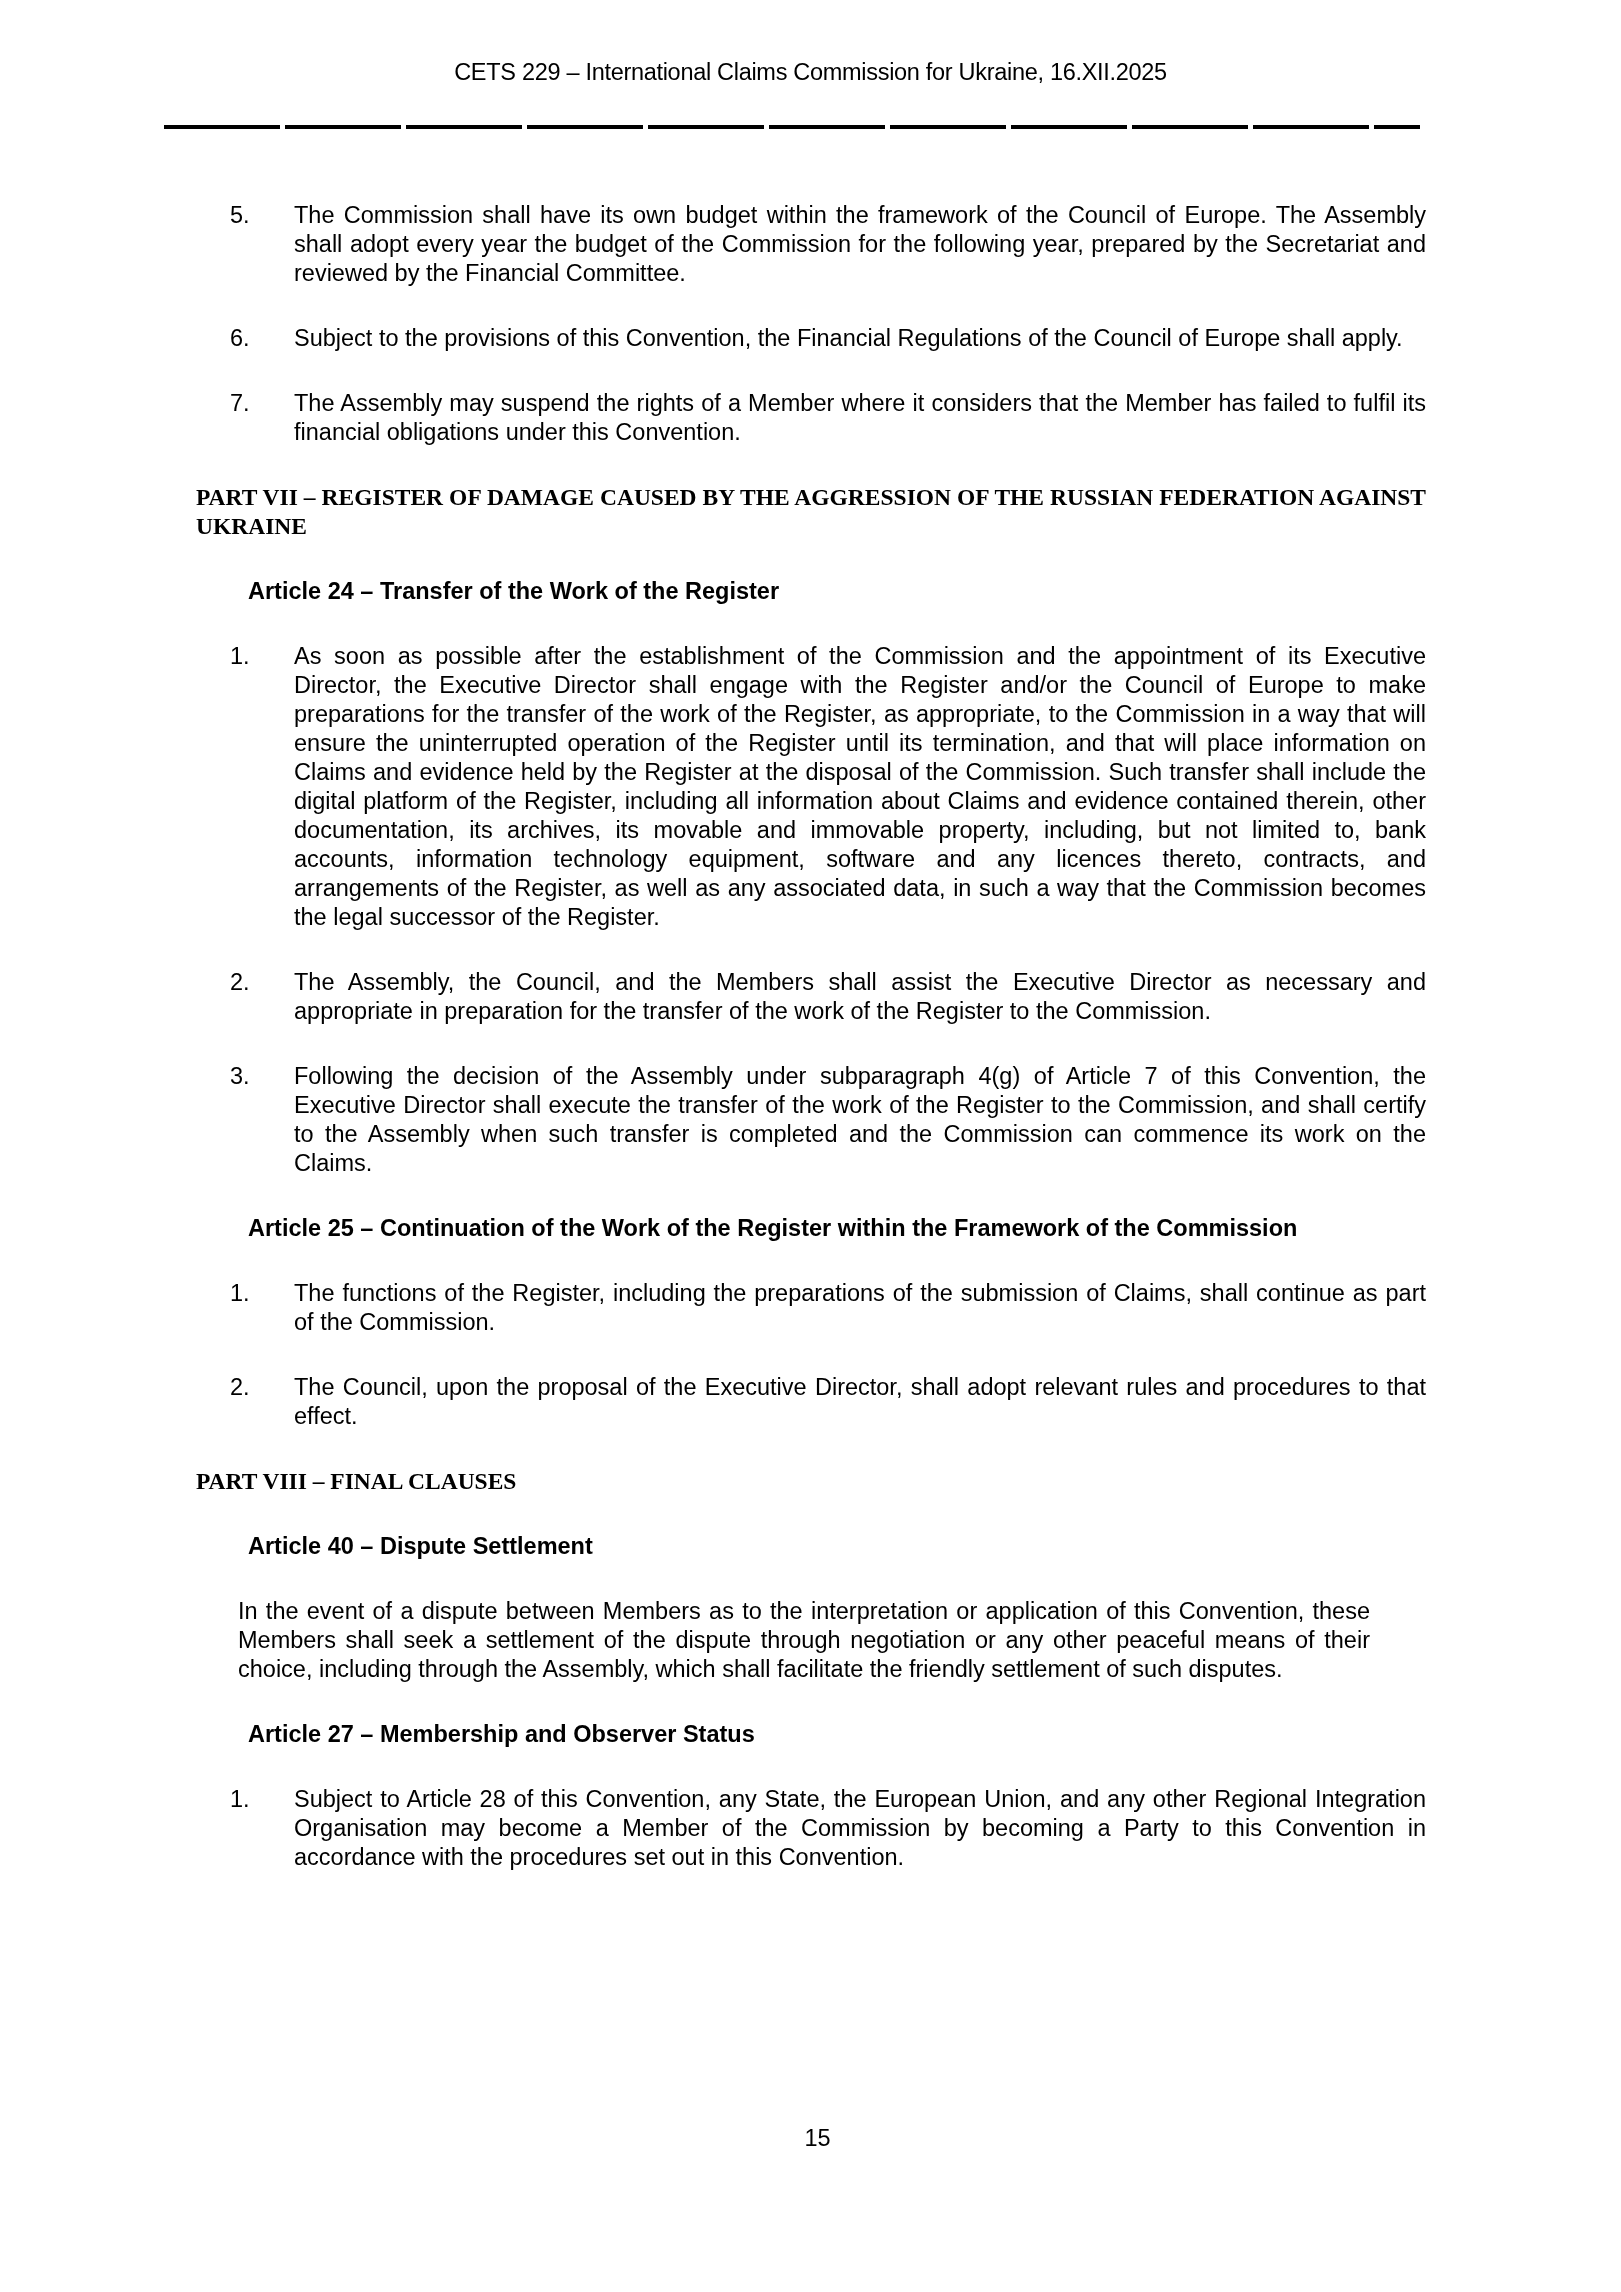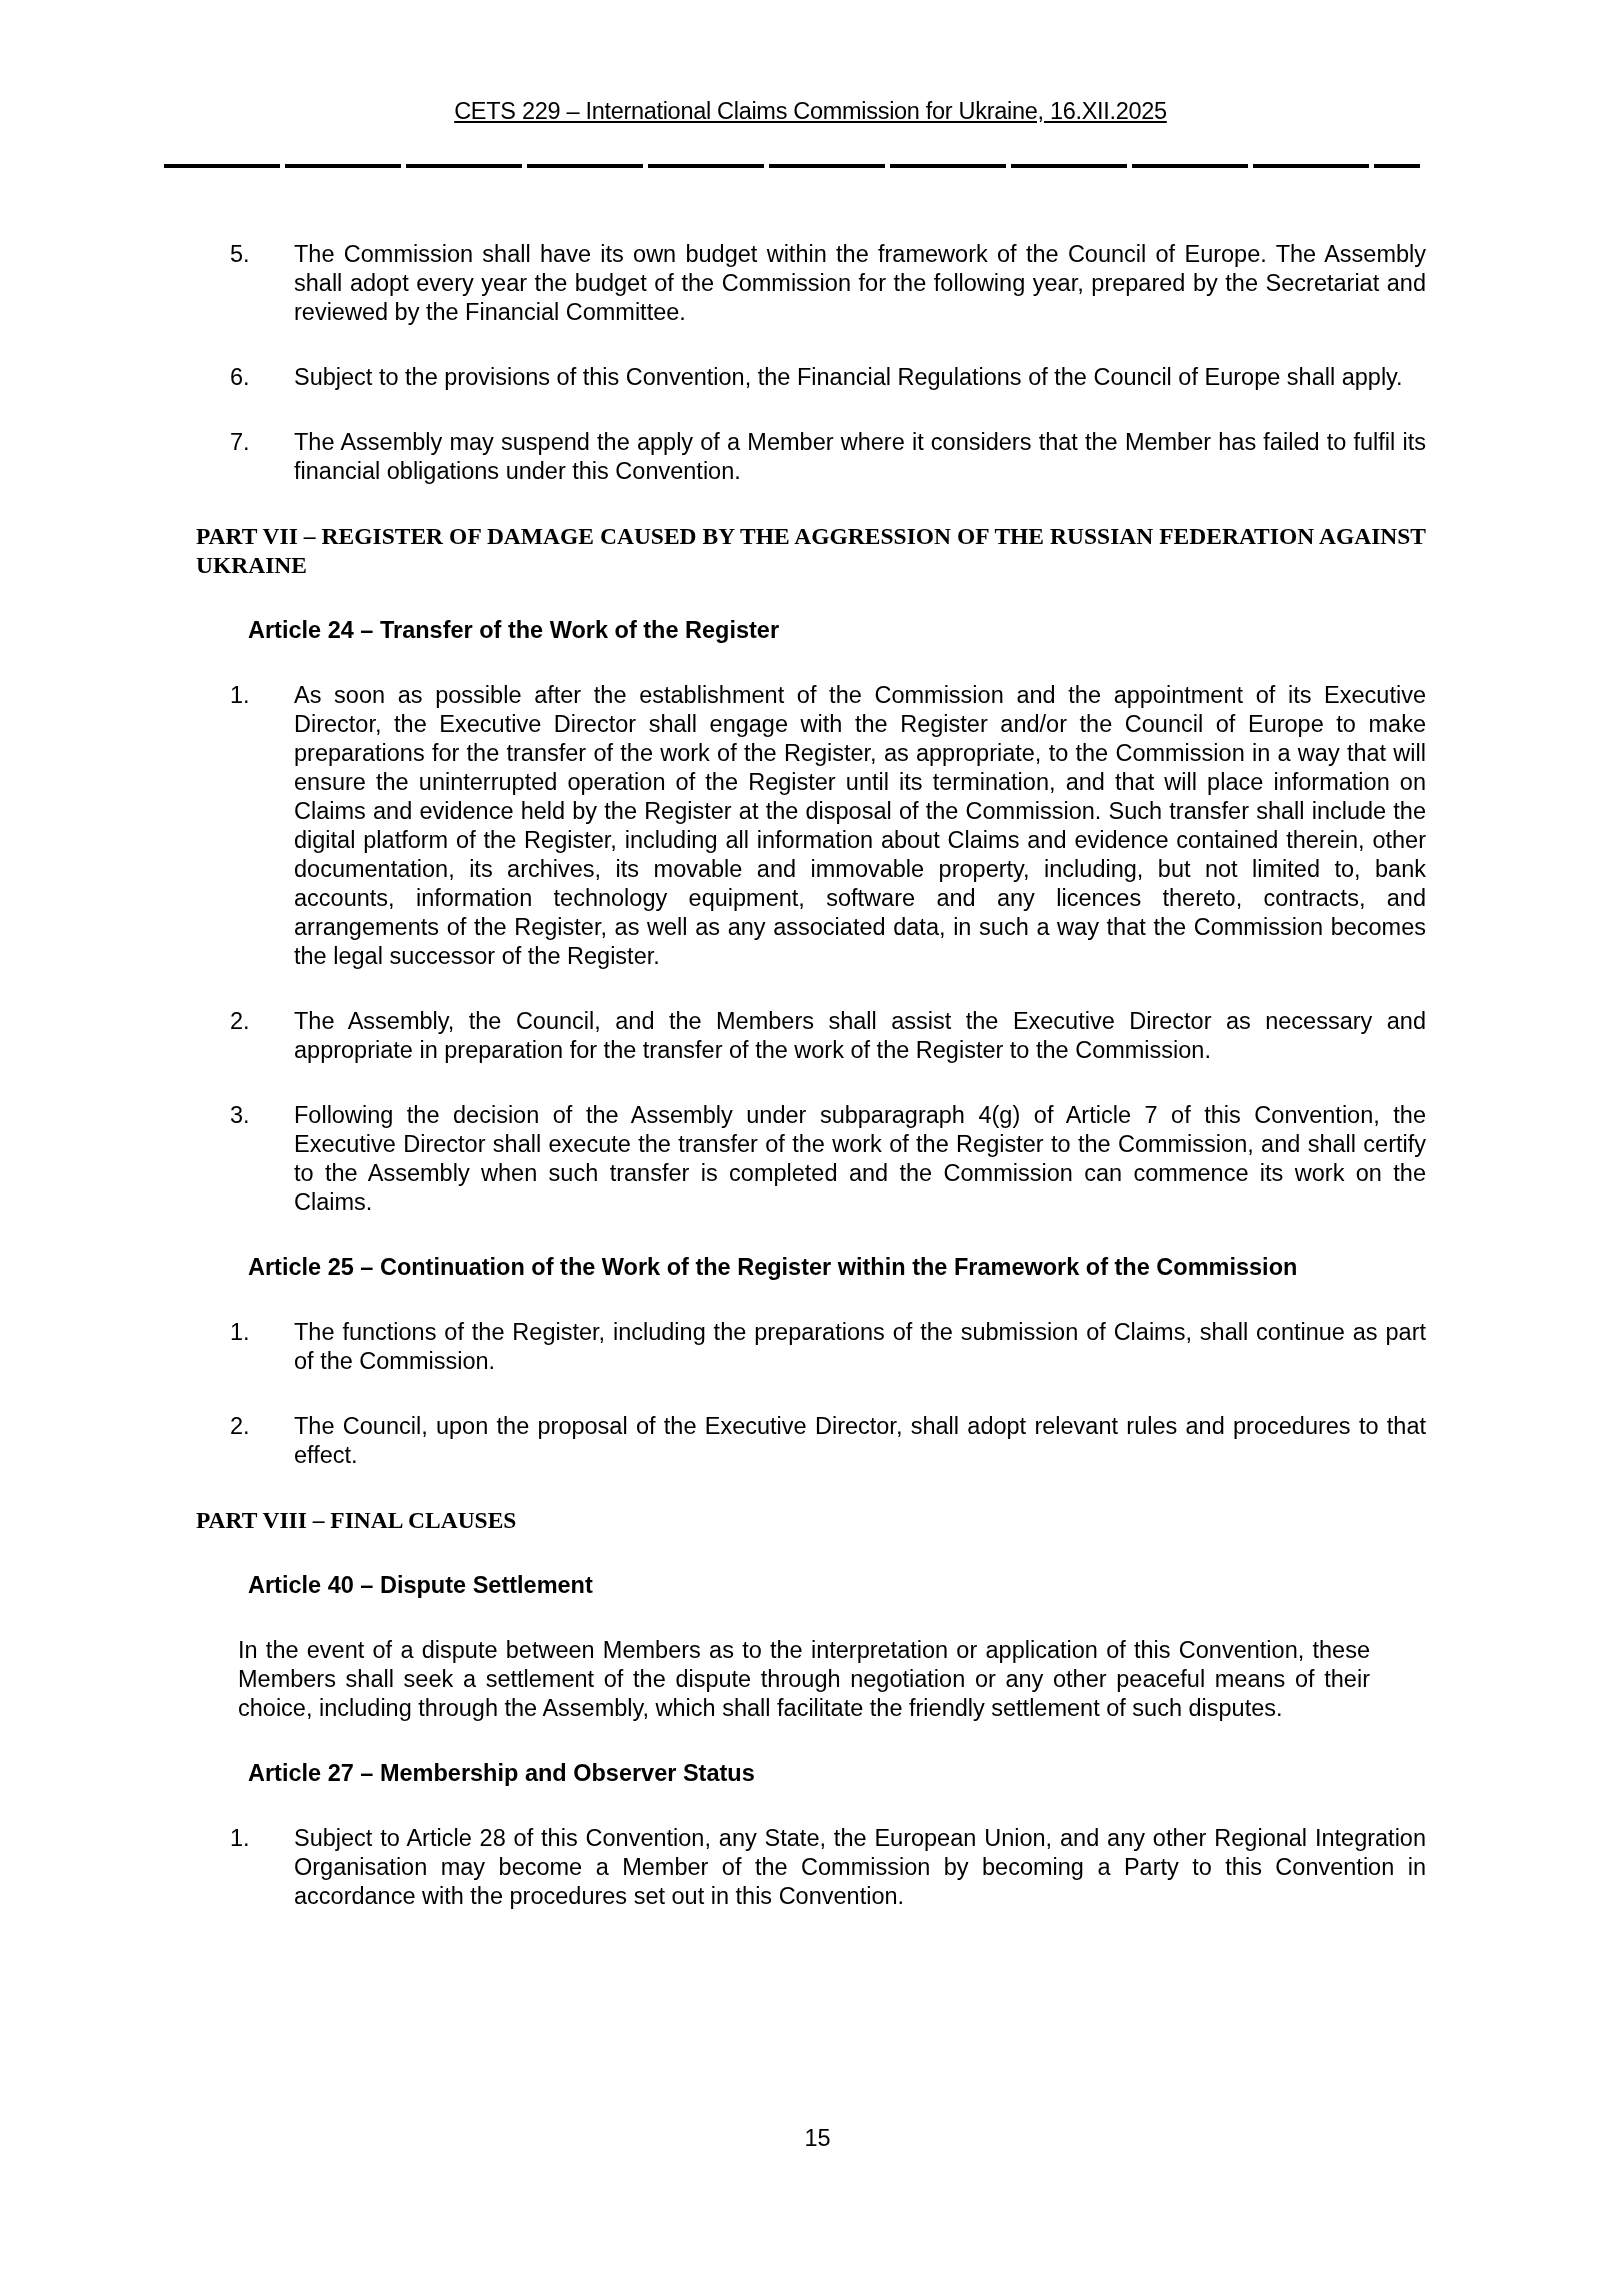--- a/index.html
+++ b/index.html
@@ -12,27 +12,26 @@
     width: 1621px;
     height: 2293px;
     background: #ffffff;
     color: #000000;
     font-family: "Liberation Sans", sans-serif;
     font-size: 23.5px;
     line-height: 29px;
     overflow: hidden;
   }
   .running-header {
-    padding-top: 97px;
+    padding-top: 58px;
     width: 100%;
     text-align: center;
     font-size: 23.5px;
     letter-spacing: -0.3px;
     white-space: nowrap;
-    text-decoration: underline;
   }
   .header-rule {
     margin: 38px 0 0 164px;
     width: 1256px;
     height: 3.9px;
     background: repeating-linear-gradient(to right, #000 0px, #000 116px, transparent 116px, transparent 121px);
   }
   .doc-content {
     margin-top: 72px;
     margin-left: 196px;
@@ -94,21 +93,21 @@
       <div class="numbered-item">
         <div class="item-num">5.</div>
         <div class="item-body">The Commission shall have its own budget within the framework of the Council of Europe. The Assembly shall adopt every year the budget of the Commission for the following year, prepared by the Secretariat and reviewed by the Financial Committee.</div>
       </div>
       <div class="numbered-item">
         <div class="item-num">6.</div>
         <div class="item-body">Subject to the provisions of this Convention, the Financial Regulations of the Council of Europe shall apply.</div>
       </div>
       <div class="numbered-item">
         <div class="item-num">7.</div>
-        <div class="item-body">The Assembly may suspend the apply of a Member where it considers that the Member has failed to fulfil its financial obligations under this Convention.</div>
+        <div class="item-body">The Assembly may suspend the rights of a Member where it considers that the Member has failed to fulfil its financial obligations under this Convention.</div>
       </div>
       <div class="part-heading">PART VII – REGISTER OF DAMAGE CAUSED BY THE AGGRESSION OF THE RUSSIAN FEDERATION AGAINST UKRAINE</div>
       <div class="article-heading">Article 24 – Transfer of the Work of the Register</div>
       <div class="numbered-item">
         <div class="item-num">1.</div>
         <div class="item-body">As soon as possible after the establishment of the Commission and the appointment of its Executive Director, the Executive Director shall engage with the Register and/or the Council of Europe to make preparations for the transfer of the work of the Register, as appropriate, to the Commission in a way that will ensure the uninterrupted operation of the Register until its termination, and that will place information on Claims and evidence held by the Register at the disposal of the Commission. Such transfer shall include the digital platform of the Register, including all information about Claims and evidence contained therein, other documentation, its archives, its movable and immovable property, including, but not limited to, bank accounts, information technology equipment, software and any licences thereto, contracts, and arrangements of the Register, as well as any associated data, in such a way that the Commission becomes the legal successor of the Register.</div>
       </div>
       <div class="numbered-item">
         <div class="item-num">2.</div>
         <div class="item-body">The Assembly, the Council, and the Members shall assist the Executive Director as necessary and appropriate in preparation for the transfer of the work of the Register to the Commission.</div>

